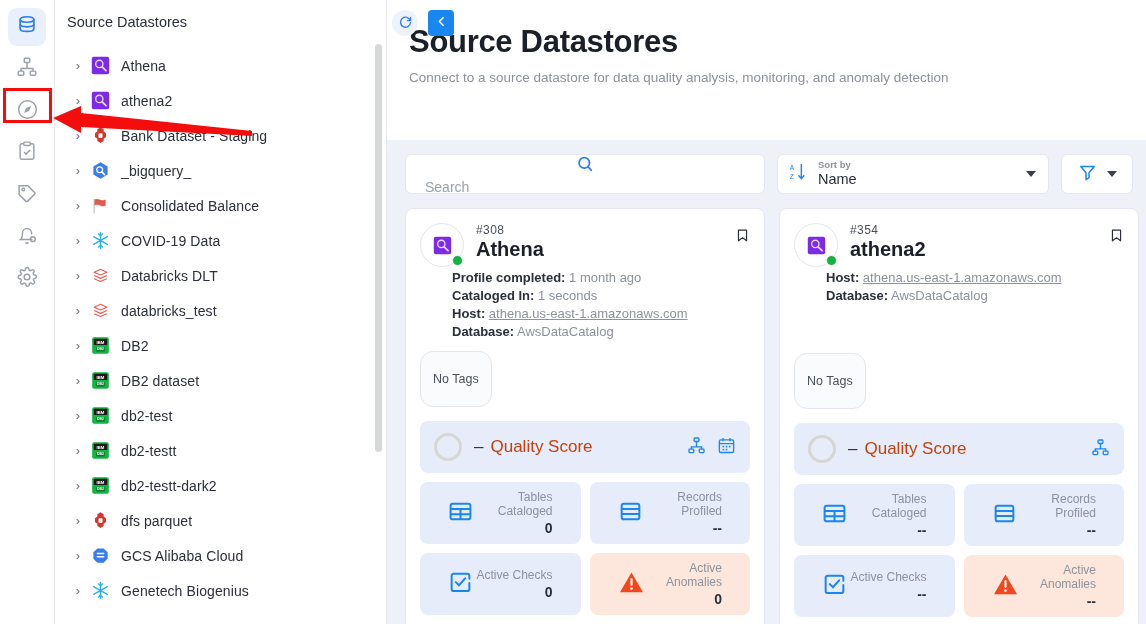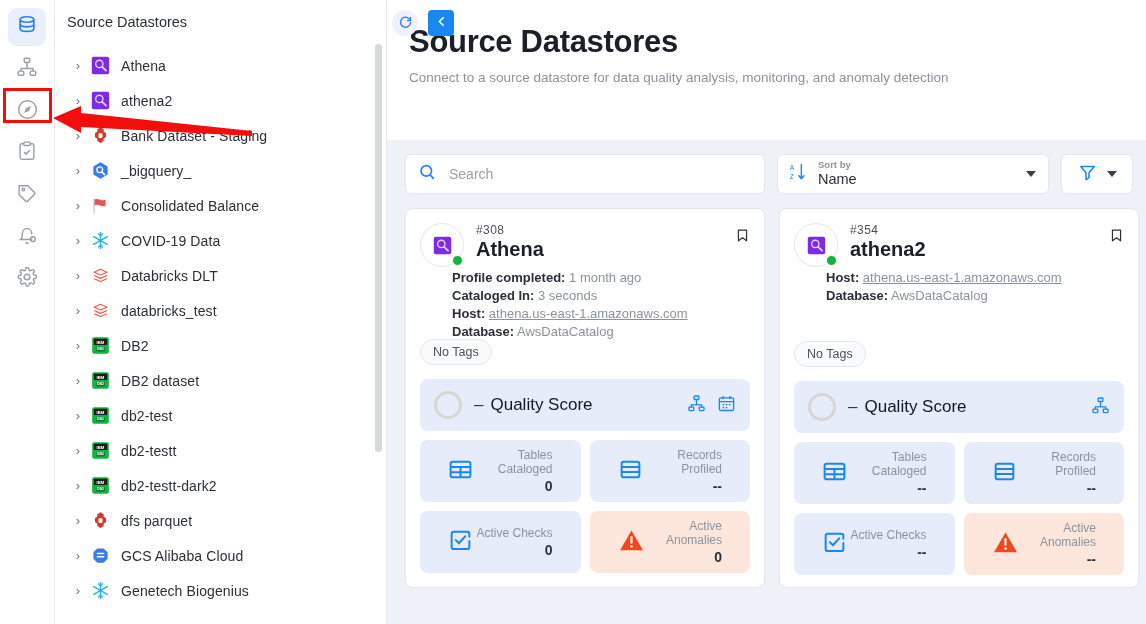--- a/index.html
+++ b/index.html
@@ -106,21 +106,21 @@
     font-size: 13px;
   }
 
   .toolbar {
     display: flex; gap: 12px; padding: 14px 0 0 18px;
     align-items: center;
   }
   .search-box {
     width: 360px; height: 40px; background: #fff;
     border: 1px solid #e3e6ec; border-radius: 6px;
-    display: flex; align-items: center; padding: 0 12px;
+    display: flex; align-items: center; padding: 0 12px; flex-direction: column;
   }
   .search-box input {
     border: none; outline: none; font-size: 14px; color: #6a7280;
     margin-left: 10px; width: 100%; background: transparent;
     font-family: "Liberation Sans", sans-serif;
   }
   .search-box input::placeholder { color: #9aa1ab; }
   .sort-box {
     width: 272px; height: 40px; background: #fff;
     border: 1px solid #e3e6ec; border-radius: 6px;
@@ -173,37 +173,37 @@
   .bookmark { position: absolute; right: 14px; top: 18px; color: #2b2f38; }
 
   .kv { font-size: 13px; margin-top: 3px; padding-left: 32px; }
   .kv:first-of-type { margin-top: 9px; }
   .kv b { color: #2b2f38; font-weight: bold; }
   .kv span { color: #8b929c; }
   .kv a { color: #8b929c; text-decoration: underline; }
   .kv-spacer { height: 19px; }
 
   .tag-pill {
-    display: inline-block; margin-top: 0;
+    display: inline-block; margin-top: 12px;
     border: 1px solid #e3e6ec; border-radius: 13px;
-    padding: 5px 12px; font-size: 12.5px; color: #4a5059;
+    padding: 20px 12px; font-size: 12.5px; color: #4a5059;
     background: #fafbfd;
   }
 
   .qs-bar {
     margin-top: 14px; height: 52px; background: #e6ecf9;
     border-radius: 8px; display: flex; align-items: center;
     padding: 0 14px;
   }
   .qs-circle {
     width: 28px; height: 28px; border-radius: 50%;
     border: 3px solid #d8d6d2; flex: 0 0 28px;
   }
   .qs-dash { font-size: 17px; color: #2b2f38; margin: 0 7px 0 12px; }
-  .qs-text { font-size: 17px; color: #0f172a; }
+  .qs-text { font-size: 17px; color: #c2410c; }
   .qs-icons { margin-left: auto; display: flex; align-items: center; gap: 11px; color: #1a86f0; }
 
   .metrics { display: grid; grid-template-columns: 1fr 1fr; gap: 9px; margin-top: 9px; }
   .metric {
     height: 62px; background: #e6ecf9; border-radius: 8px;
     display: flex; align-items: center; padding: 0 28px;
   }
   .metric.warn { background: #fde7dd; }
   .metric-icon { flex: 0 0 auto; }
   .metric-texts { margin-left: auto; text-align: right; }
@@ -553,21 +553,21 @@
             </div>
             <div class="card-head-texts">
               <div class="card-id">#308</div>
               <div class="card-name">Athena</div>
             </div>
           </div>
           <div class="bookmark"><svg width="15" height="17" viewBox="0 0 24 24" fill="none" stroke="#2b2f38" stroke-width="1.9" stroke-linejoin="round">
               <path d="M5.5 3.5h13v17l-6.5-4.8-6.5 4.8z"></path>
             </svg></div>
           <div class="kv"><b>Profile completed:</b> <span>1 month ago</span></div>
-          <div class="kv"><b>Cataloged In:</b> <span>3 seconds</span></div>
+          <div class="kv"><b>Cataloged In:</b> <span>1 seconds</span></div>
           <div class="kv"><b>Host:</b> <a>athena.us-east-1.amazonaws.com</a></div>
           <div class="kv"><b>Database:</b> <span>AwsDataCatalog</span></div>
           <div><span class="tag-pill">No Tags</span></div>
           <div class="qs-bar">
             <div class="qs-circle"></div>
             <div class="qs-dash">–</div>
             <div class="qs-text">Quality Score</div>
             <div class="qs-icons">
               <span><svg width="19" height="19" viewBox="0 0 24 24" fill="none" stroke="#1a86f0" stroke-width="1.7">
                   <rect x="9" y="2.5" width="6" height="4.5" rx="1"></rect>

